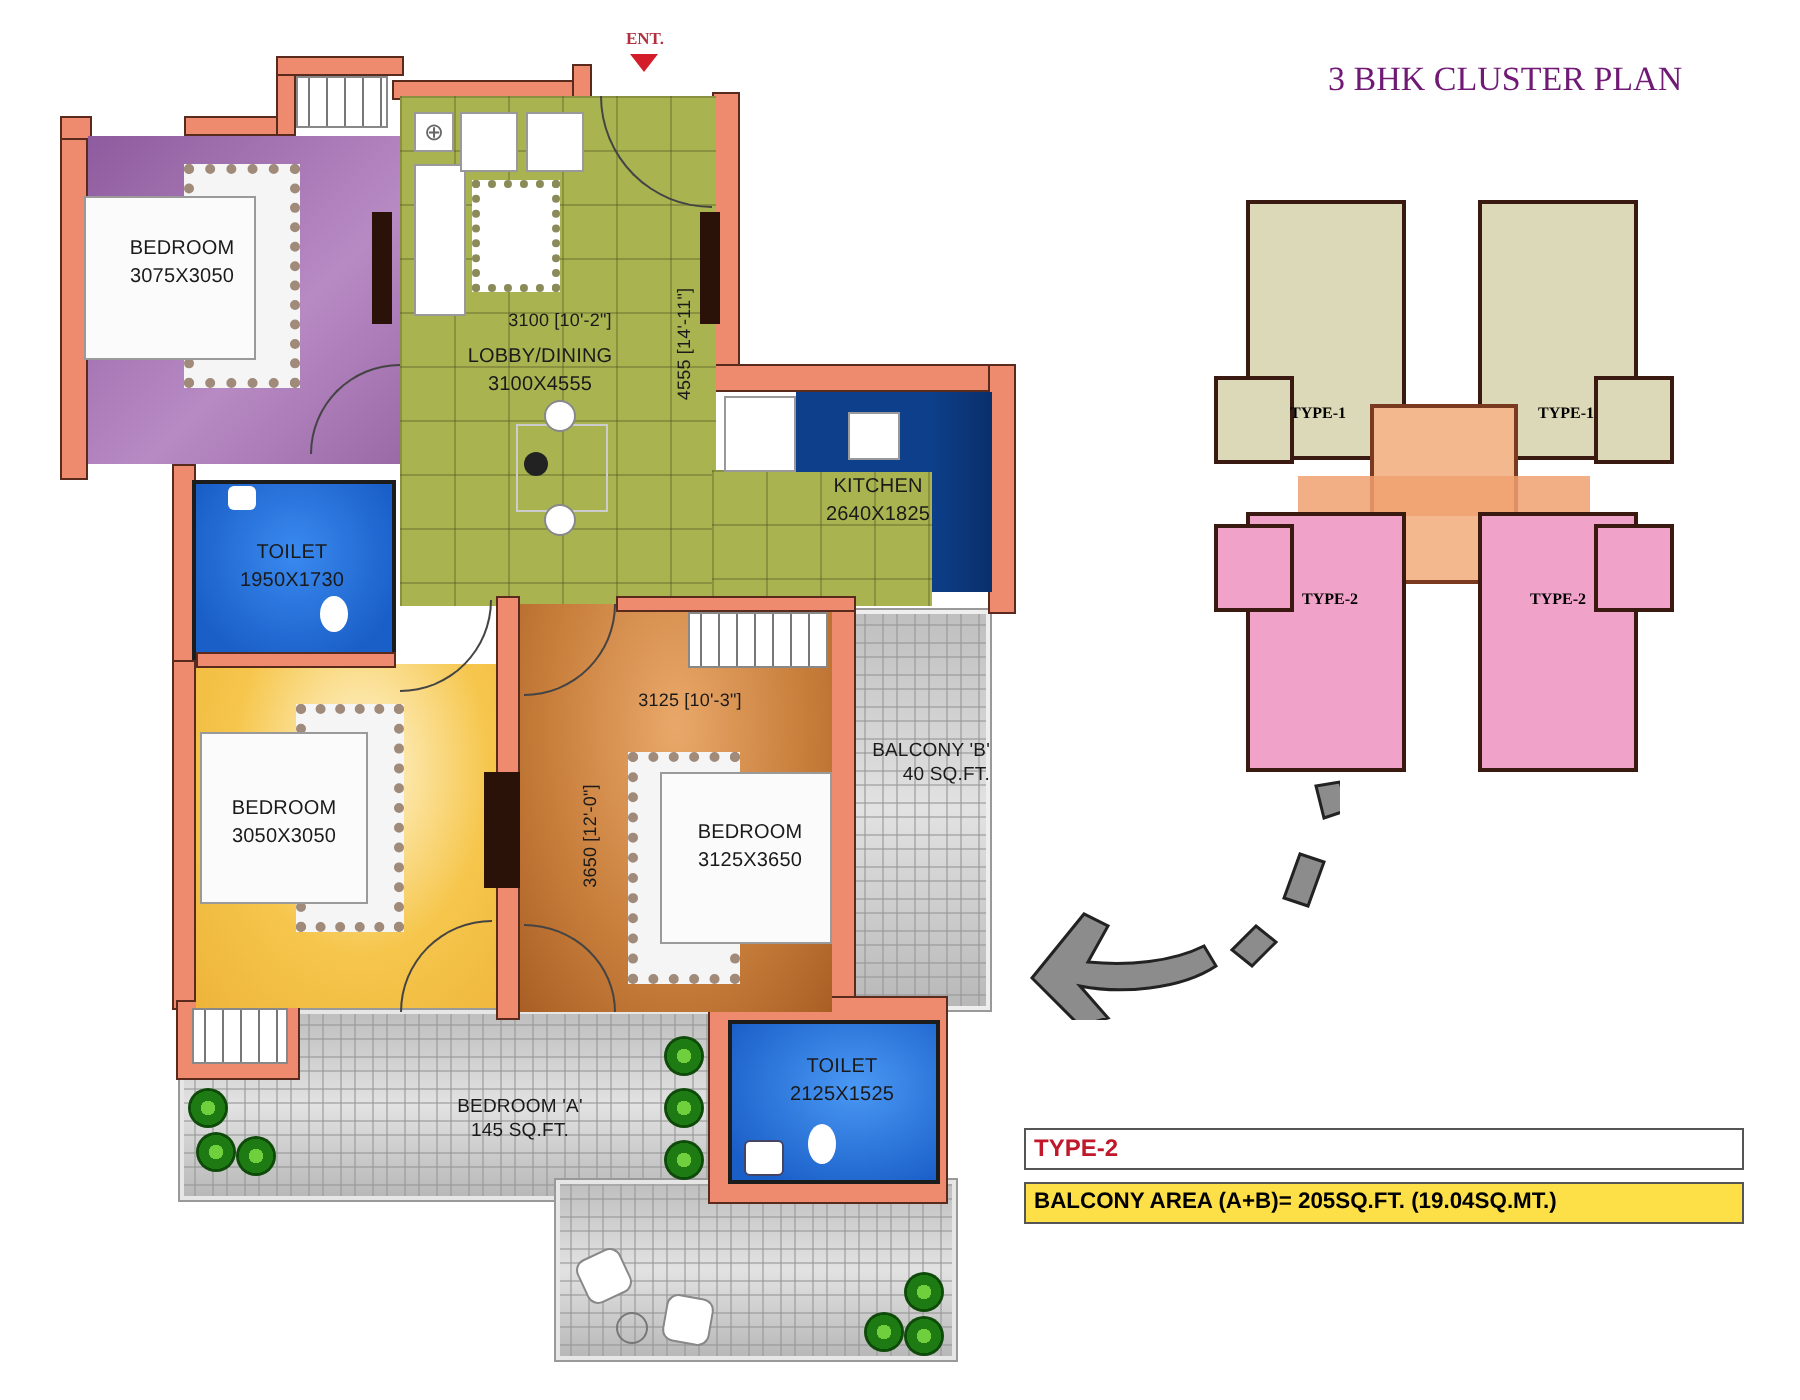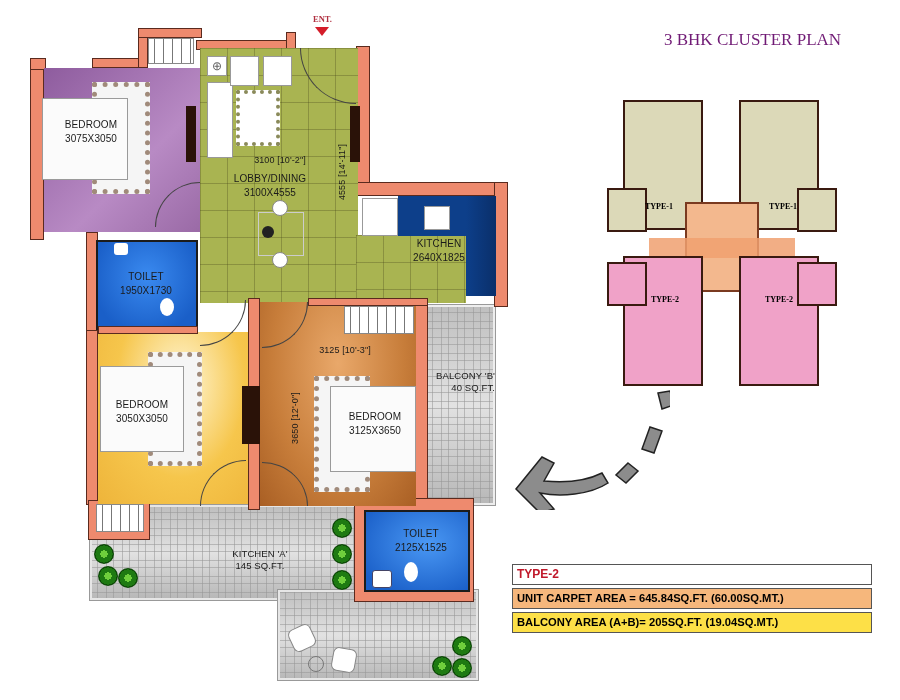--- a/index.html
+++ b/index.html
@@ -32,21 +32,21 @@
 <div class="abs" style="left:664px;top:30px;font-family:'Liberation Serif',serif;font-size:17px;color:#701a75;">3 BHK CLUSTER PLAN</div>
 
 <div class="abs" style="left:313px;top:14px;font-family:'Liberation Serif',serif;font-size:8.5px;font-weight:bold;color:#b03040;">ENT.</div>
 <div class="abs" style="left:315px;top:27px;width:0;height:0;border-left:7px solid transparent;border-right:7px solid transparent;border-top:9px solid #d41d2a;"></div>
 
 <div class="abs" style="left:0;top:0;width:520px;height:700px;">
 
   <div class="room bt" style="left:90px;top:505px;width:268px;height:95px;border:2px solid #e6e6e6;outline:1px solid #999;"></div>
   <div class="room bt" style="left:278px;top:590px;width:200px;height:90px;border:2px solid #e6e6e6;outline:1px solid #999;"></div>
   <div class="lbl small" style="left:210px;top:548px;width:100px;">
-    <div>KITCHEN 'A'</div>
+    <div>BEDROOM 'A'</div>
     <div>145 SQ.FT.</div>
   </div>
 
   <div class="room bt" style="left:425px;top:305px;width:70px;height:200px;border:2px solid #eee;outline:1px solid #999;"></div>
   <div class="lbl small" style="left:425px;top:370px;width:70px;text-align:right;">
     <div>BALCONY 'B'</div>
     <div>40 SQ.FT.</div>
   </div>
 
   <div class="wall" style="left:30px;top:58px;width:14px;height:182px;"></div>
@@ -203,23 +203,20 @@
 
 <table class="area-table">
   <tbody>
       <tr>
     <td class="area-cell" style="background:#fff;color:#c0182a;font-size:12px;">TYPE-2</td>
   </tr>
   <tr>
         <td style="height:3px;padding:0;"></td>
       </tr>
   <tr>
-    <td class="area-cell" style="background:#f6b77c;">UNIT CARPET AREA = 645.84SQ.FT. (60.00SQ.MT.)</td>
-  </tr>
-  <tr>
         <td style="height:3px;padding:0;"></td>
       </tr>
   <tr>
     <td class="area-cell" style="background:#fde047;">BALCONY AREA (A+B)= 205SQ.FT. (19.04SQ.MT.)</td>
   </tr>
   <tr>
         <td style="height:3px;padding:0;"></td>
       </tr>
 </tbody>
   </table>

